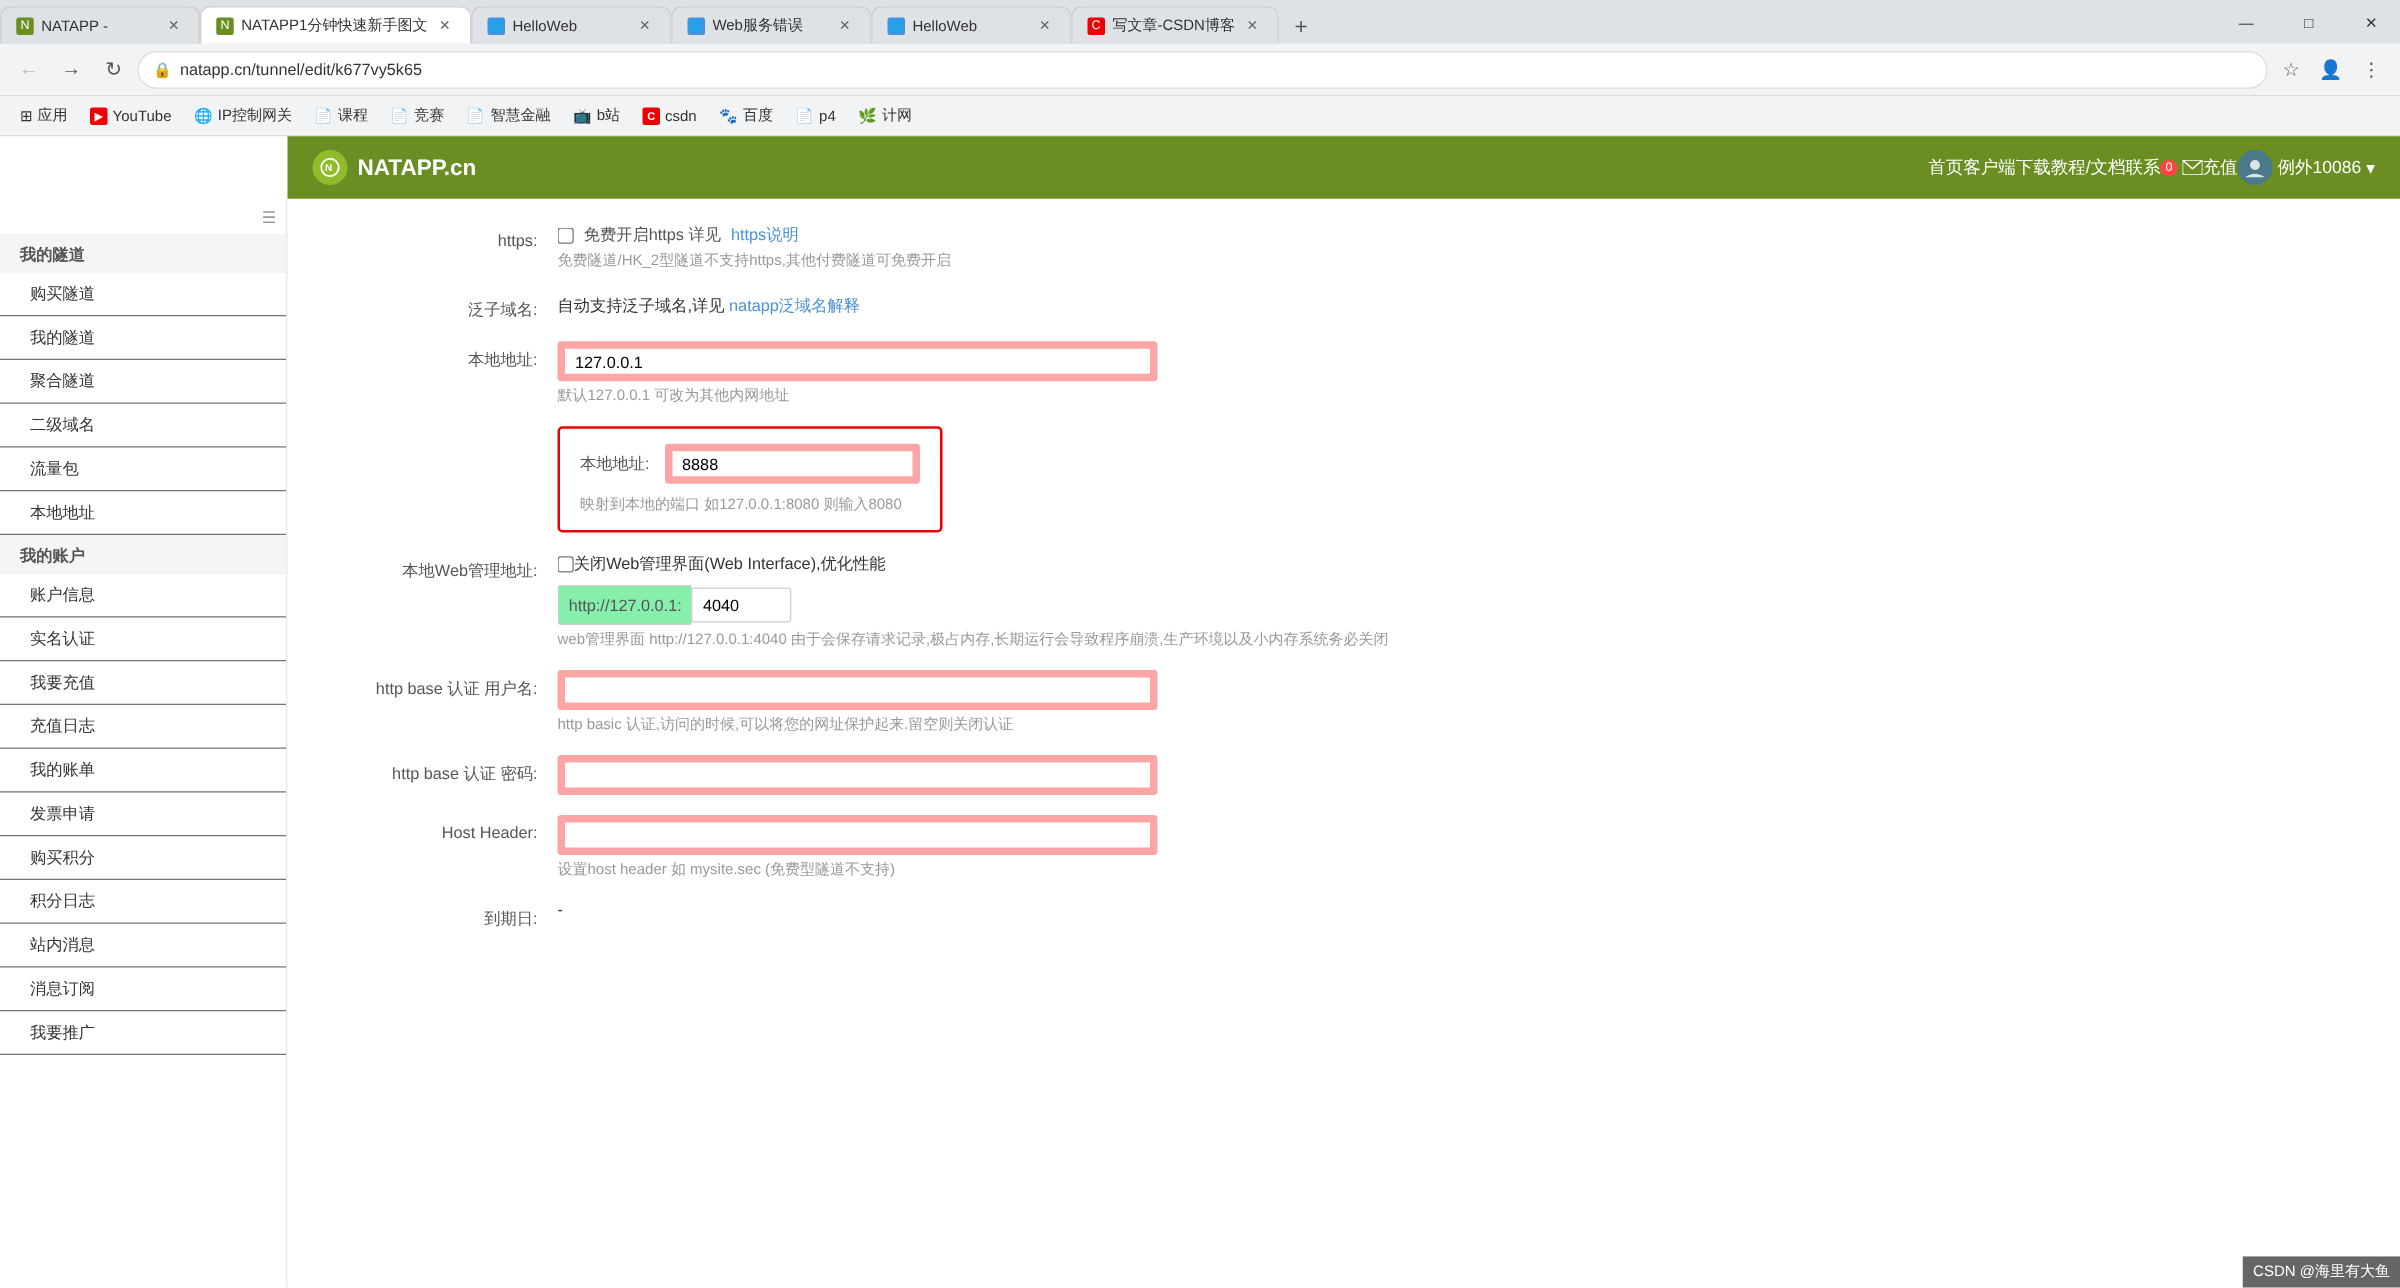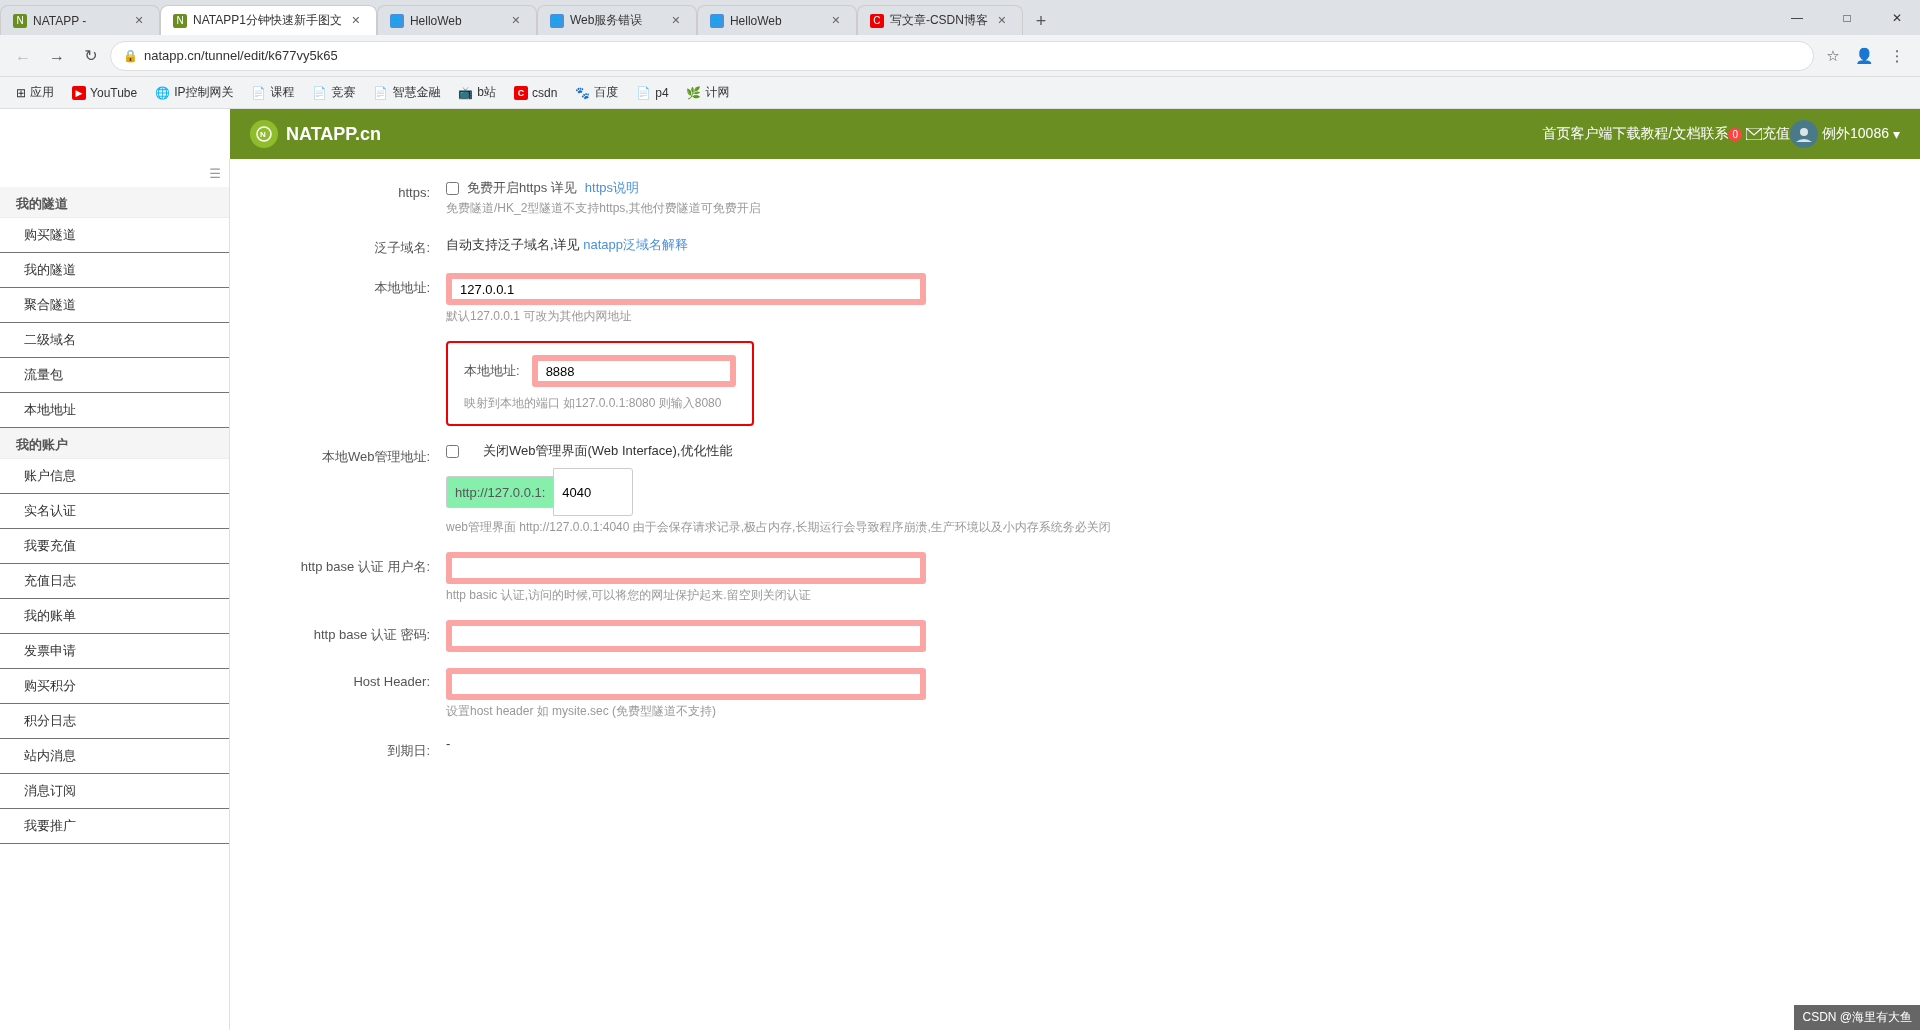--- a/index.html
+++ b/index.html
@@ -112,32 +112,32 @@
     .https-row { display: flex; align-items: center; gap: 8px; font-size: 13px; color: #555; }
     .https-row input[type=checkbox] { cursor: pointer; }
     .https-link { color: #4a90d9; text-decoration: none; cursor: pointer; }
 
     
     .port-highlight-box {
       border: 2px solid #e00; border-radius: 4px; padding: 12px 16px;
       display: inline-block; background: #fff;
     }
 
-    .local-web-row { display: flex; align-items: center; gap: 24px; }
+    .local-web-row { display: flex; align-items: center; gap: 0; }
     .local-web-checkbox { cursor: pointer; }
     .local-web-text { font-size: 13px; color: #333; }
 
     .web-addr-row { display: flex; gap: 0; align-items: center; }
     .web-addr-prefix {
       height: 32px; background: #86efac; border: 1px solid #ccc; border-right: none;
       padding: 0 8px; display: flex; align-items: center; font-size: 13px; color: #555;
       border-radius: 3px 0 0 3px; white-space: nowrap;
     }
     .web-addr-input {
-      width: 80px; height: 48px; border: 1px solid #ccc; border-radius: 0 3px 3px 0;
+      width: 80px; height: 28px; border: 1px solid #ccc; border-radius: 0 3px 3px 0;
       padding: 0 8px; font-size: 13px; outline: none;
     }
 
     .expiry-value { font-size: 13px; color: #333; padding-top: 6px; }
 
     
     .csdn-watermark {
       position: fixed; bottom: 0; right: 0; background: rgba(0,0,0,0.6); color: #fff;
       font-size: 12px; padding: 4px 8px;
     }

